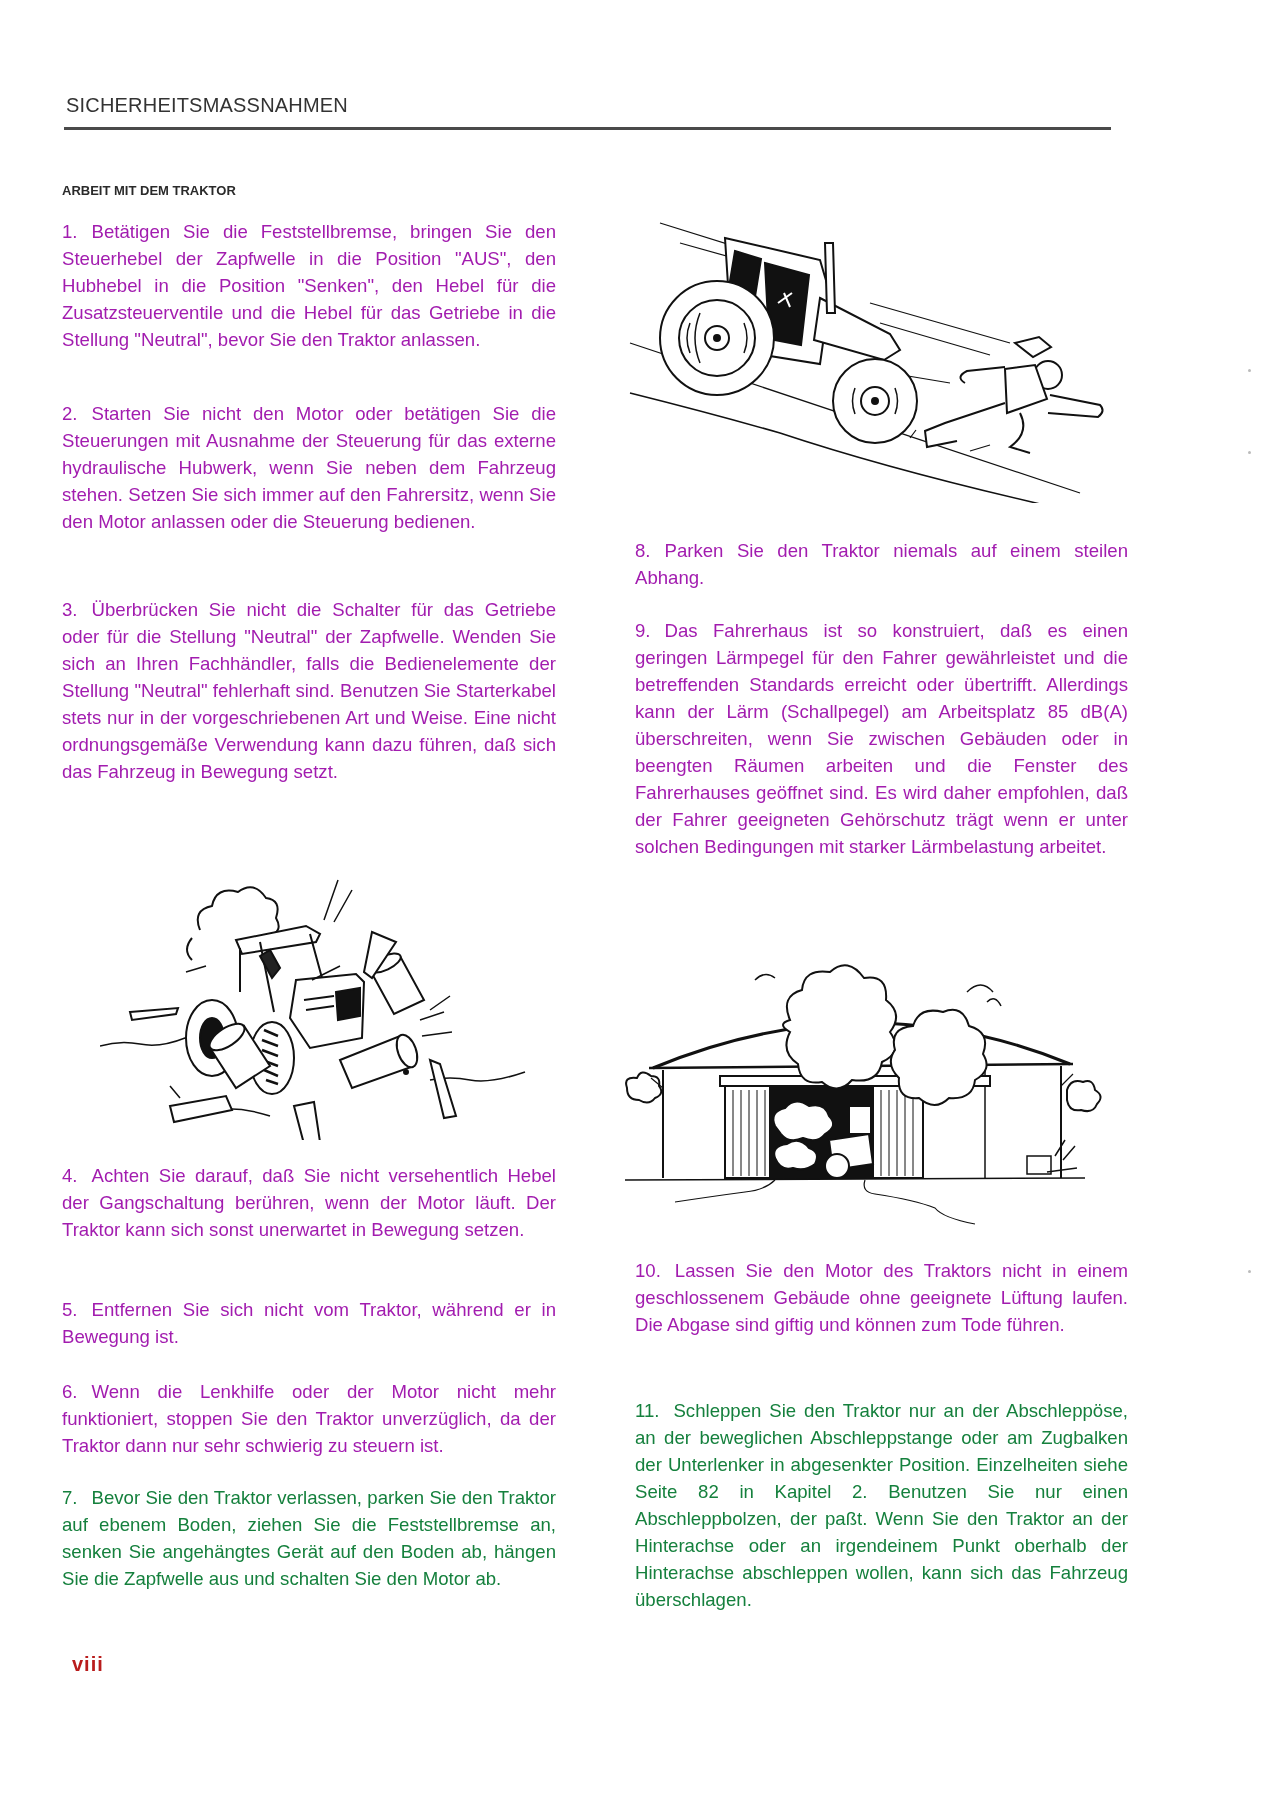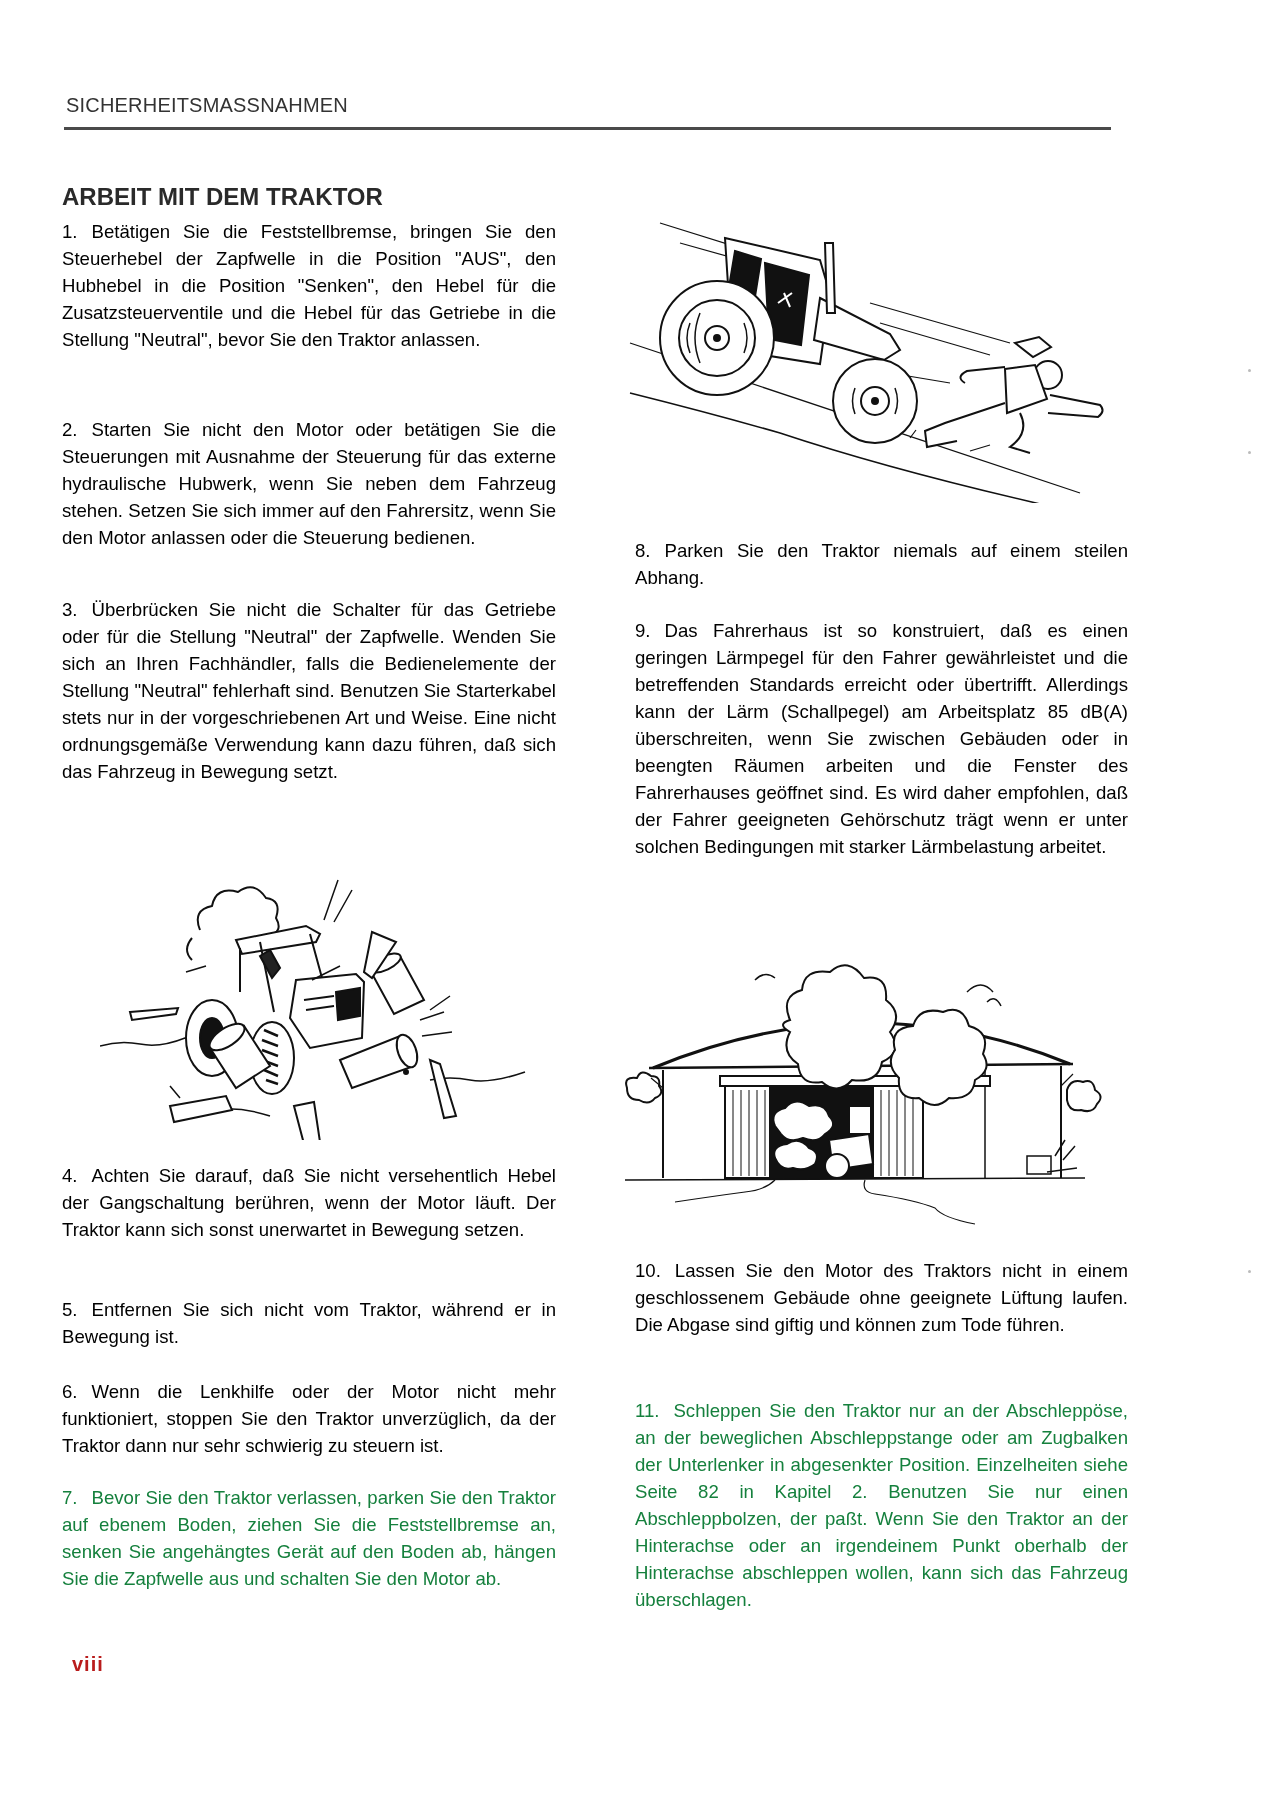--- a/index.html
+++ b/index.html
@@ -1,42 +1,42 @@
 <!DOCTYPE html>
 <html><head>
 <meta charset="utf-8">
 <style>
   html, body { margin: 0; padding: 0; background: #ffffff; }
   body { width: 1262px; height: 1800px; position: relative; overflow: hidden;
          font-family: "Liberation Sans", sans-serif; color: #2b2b2b; }
   .running-head { position: absolute; left: 66px; top: 94px; font-size: 20px;
          letter-spacing: 0.2px; color: #333; }
   .head-rule { position: absolute; left: 64px; top: 127px; width: 1047px; height: 3px; background: #4a4a4a; }
-  .section-title { position: absolute; left: 62px; top: 183px; font-size: 24px; font-weight: bold; color: #2a2a2a; }
-  .item { position: absolute; font-size: 18.6px; line-height: 27px; text-align: justify; color: #000000; }
+  .section-title { position: absolute; left: 62px; top: 183px; font-size: 13px; font-weight: bold; color: #2a2a2a; }
+  .item { position: absolute; font-size: 18.6px; line-height: 27px; text-align: justify; color: #a21caf; }
   .item .num { margin-right: 14px; }
   .col-l { left: 62px; width: 494px; }
   .col-r { left: 635px; width: 493px; }
   .item.faded { color: #15803d; }
   .illus { position: absolute; }
   .page-num { position: absolute; left: 72px; top: 1653px; font-size: 20px; font-weight: bold; color: #b91c1c; letter-spacing: 1px; }
   .speck { position: absolute; width: 3px; height: 3px; background: #bbb; border-radius: 50%; }
   svg path, svg line, svg ellipse, svg circle, svg rect, svg polyline, svg polygon { vector-effect: non-scaling-stroke; }
 </style>
 </head>
 <body>
 
 <div class="running-head">SICHERHEITSMASSNAHMEN</div>
 <div class="head-rule"></div>
 <div class="section-title">ARBEIT MIT DEM TRAKTOR</div>
 
 <div class="item col-l" style="top:218px;">
   <span class="num">1.</span><span>Betätigen Sie die Feststellbremse, bringen Sie den Steuerhebel der Zapfwelle in die Position "AUS", den Hubhebel in die Position "Senken", den Hebel für die Zusatzsteuerventile und die Hebel für das Getriebe in die Stellung "Neutral", bevor Sie den Traktor anlassen.</span>
 </div>
-<div class="item col-l" style="top:416px;">
+<div class="item col-l" style="top:400px;">
   <span class="num">2.</span><span>Starten Sie nicht den Motor oder betätigen Sie die Steuerungen mit Ausnahme der Steuerung für das externe hydraulische Hubwerk, wenn Sie neben dem Fahrzeug stehen. Setzen Sie sich immer auf den Fahrersitz, wenn Sie den Motor anlassen oder die Steuerung bedienen.</span>
 </div>
 <div class="item col-l" style="top:596px;">
   <span class="num">3.</span><span>Überbrücken Sie nicht die Schalter für das Getriebe oder für die Stellung "Neutral" der Zapfwelle. Wenden Sie sich an Ihren Fachhändler, falls die Bedienelemente der Stellung "Neutral" fehlerhaft sind. Benutzen Sie Starterkabel stets nur in der vorgeschriebenen Art und Weise. Eine nicht ordnungsgemäße Verwendung kann dazu führen, daß sich das Fahrzeug in Bewegung setzt.</span>
 </div>
 
 <svg class="illus" style="left:100px; top:860px;" width="440" height="280" viewBox="0 0 440 280" fill="none" stroke="#111" stroke-width="2">
 
   <path d="M100,70 q-8,-20 12,-24 q4,-20 26,-14 q16,-12 28,6 q16,2 10,20 q8,14 -8,18"></path>
   <path d="M92,100 q-10,-10 0,-22"></path>

